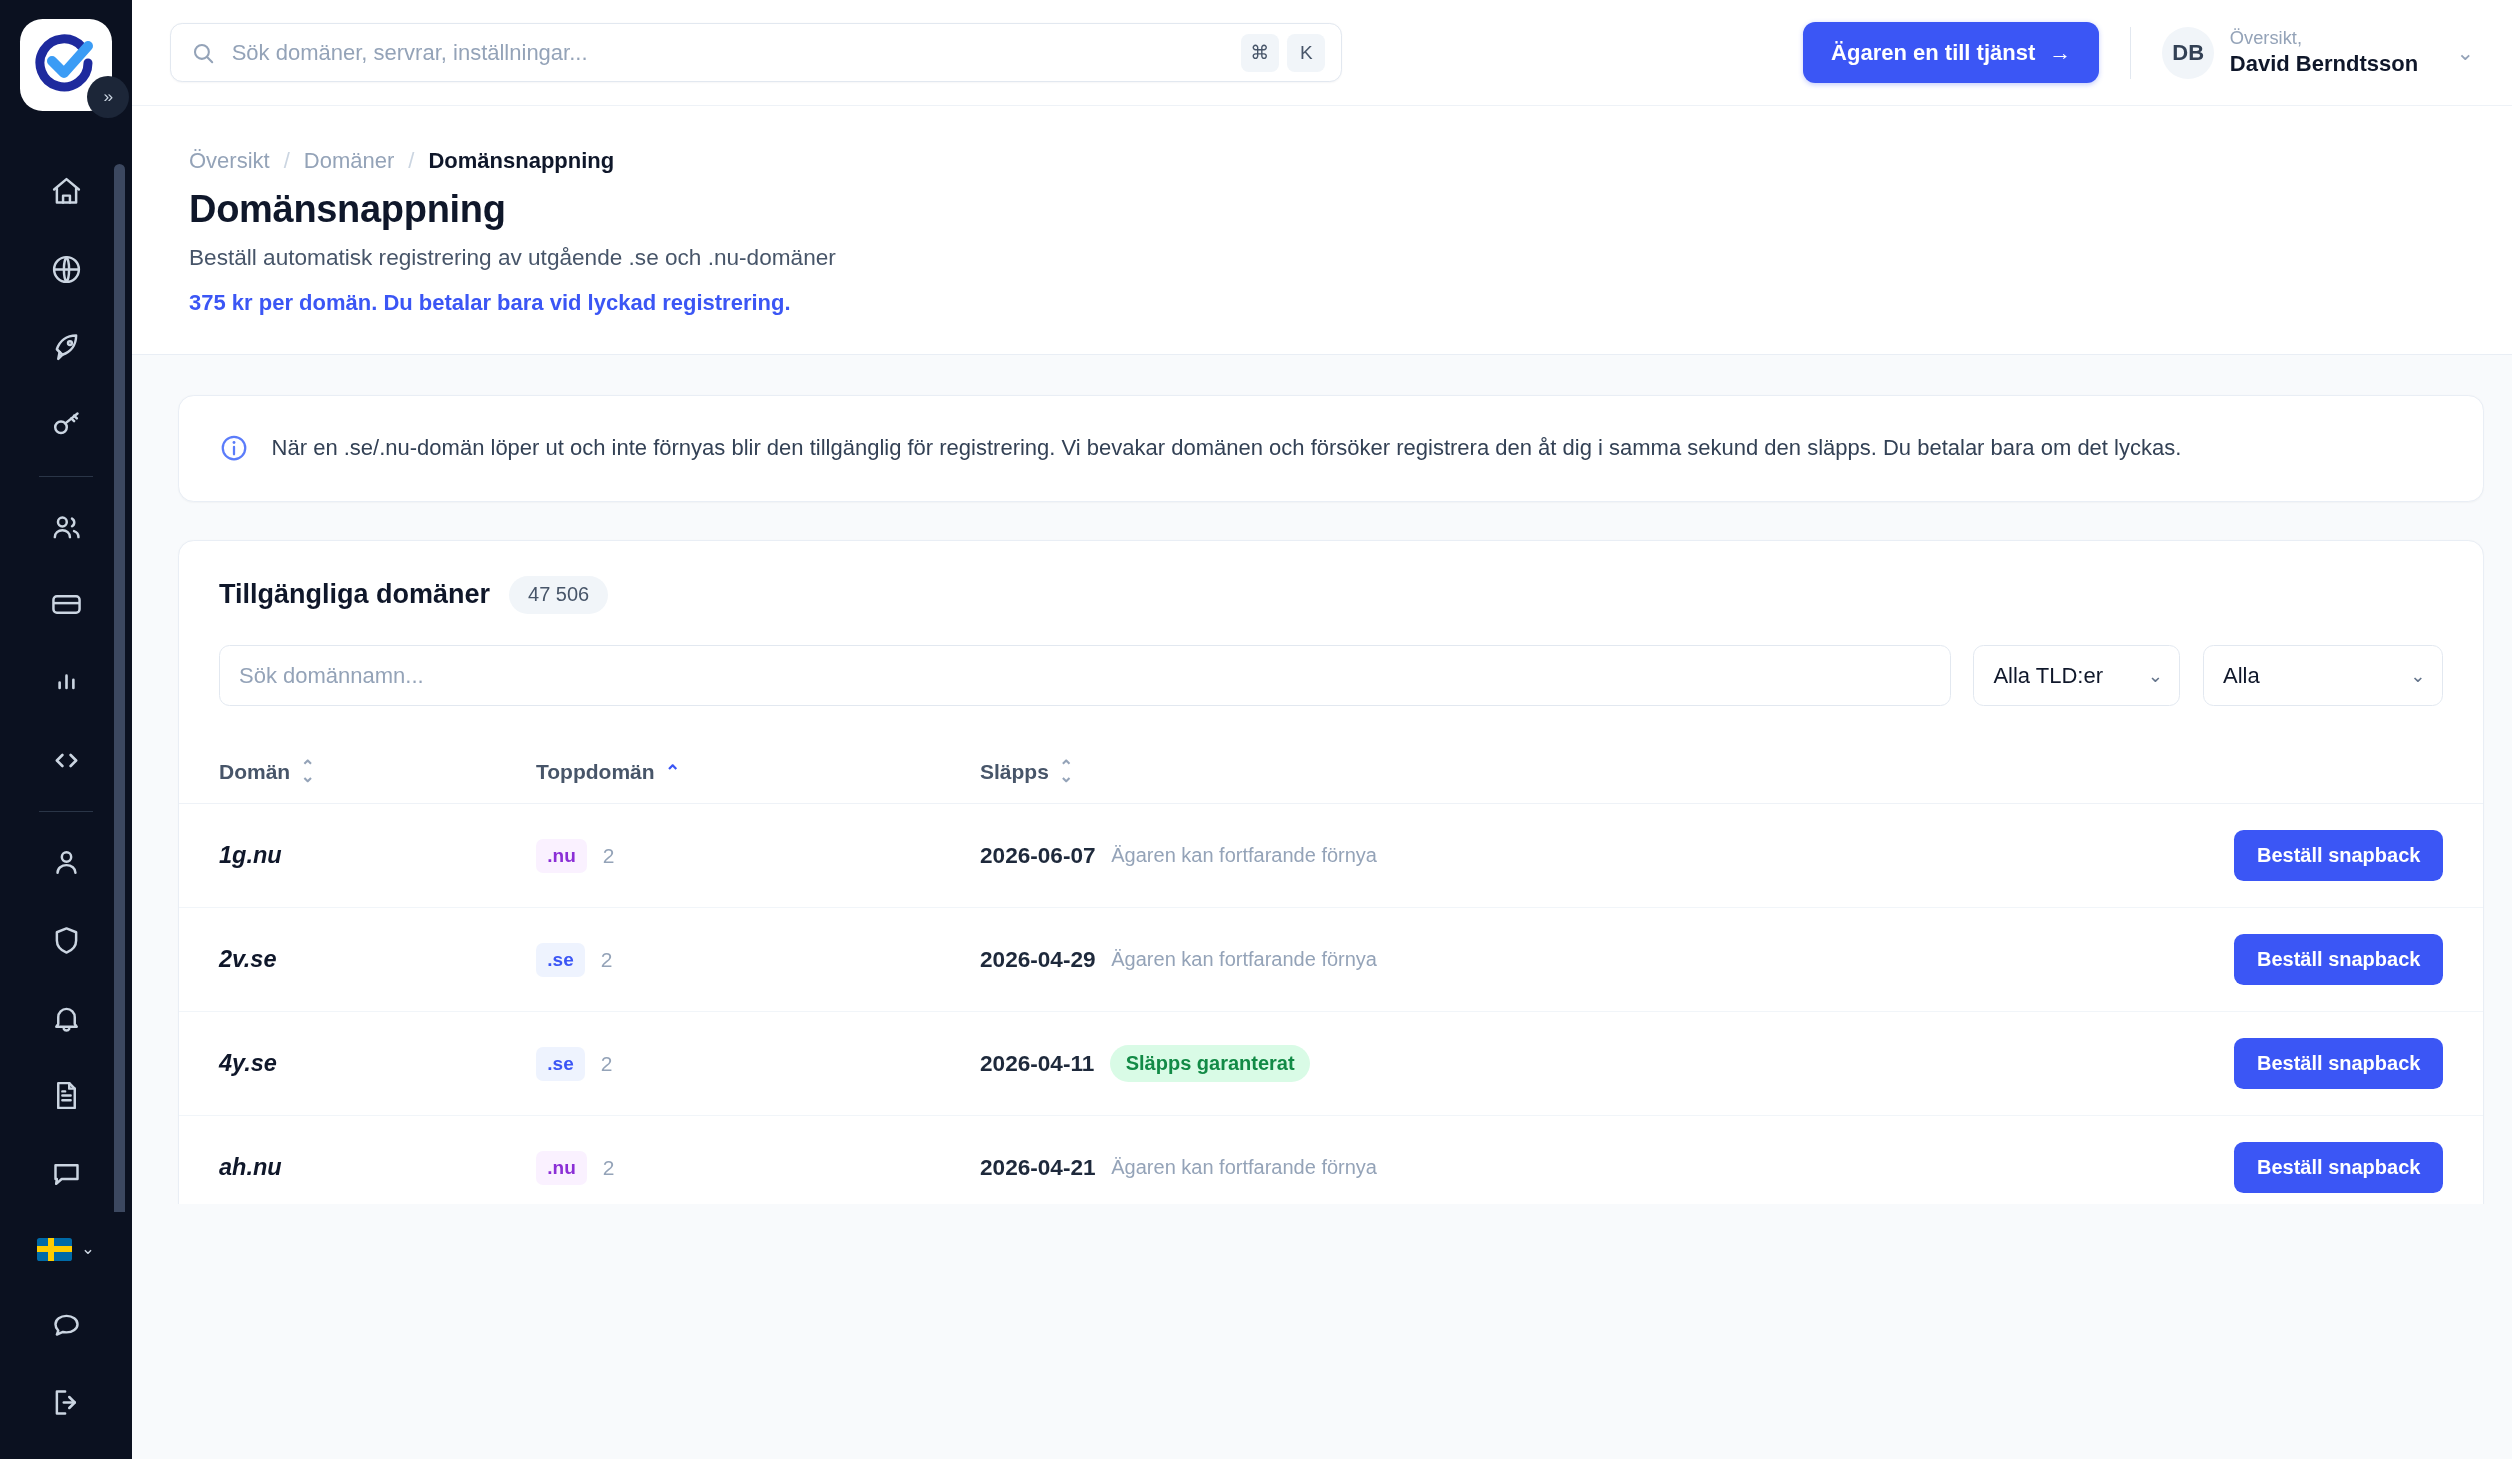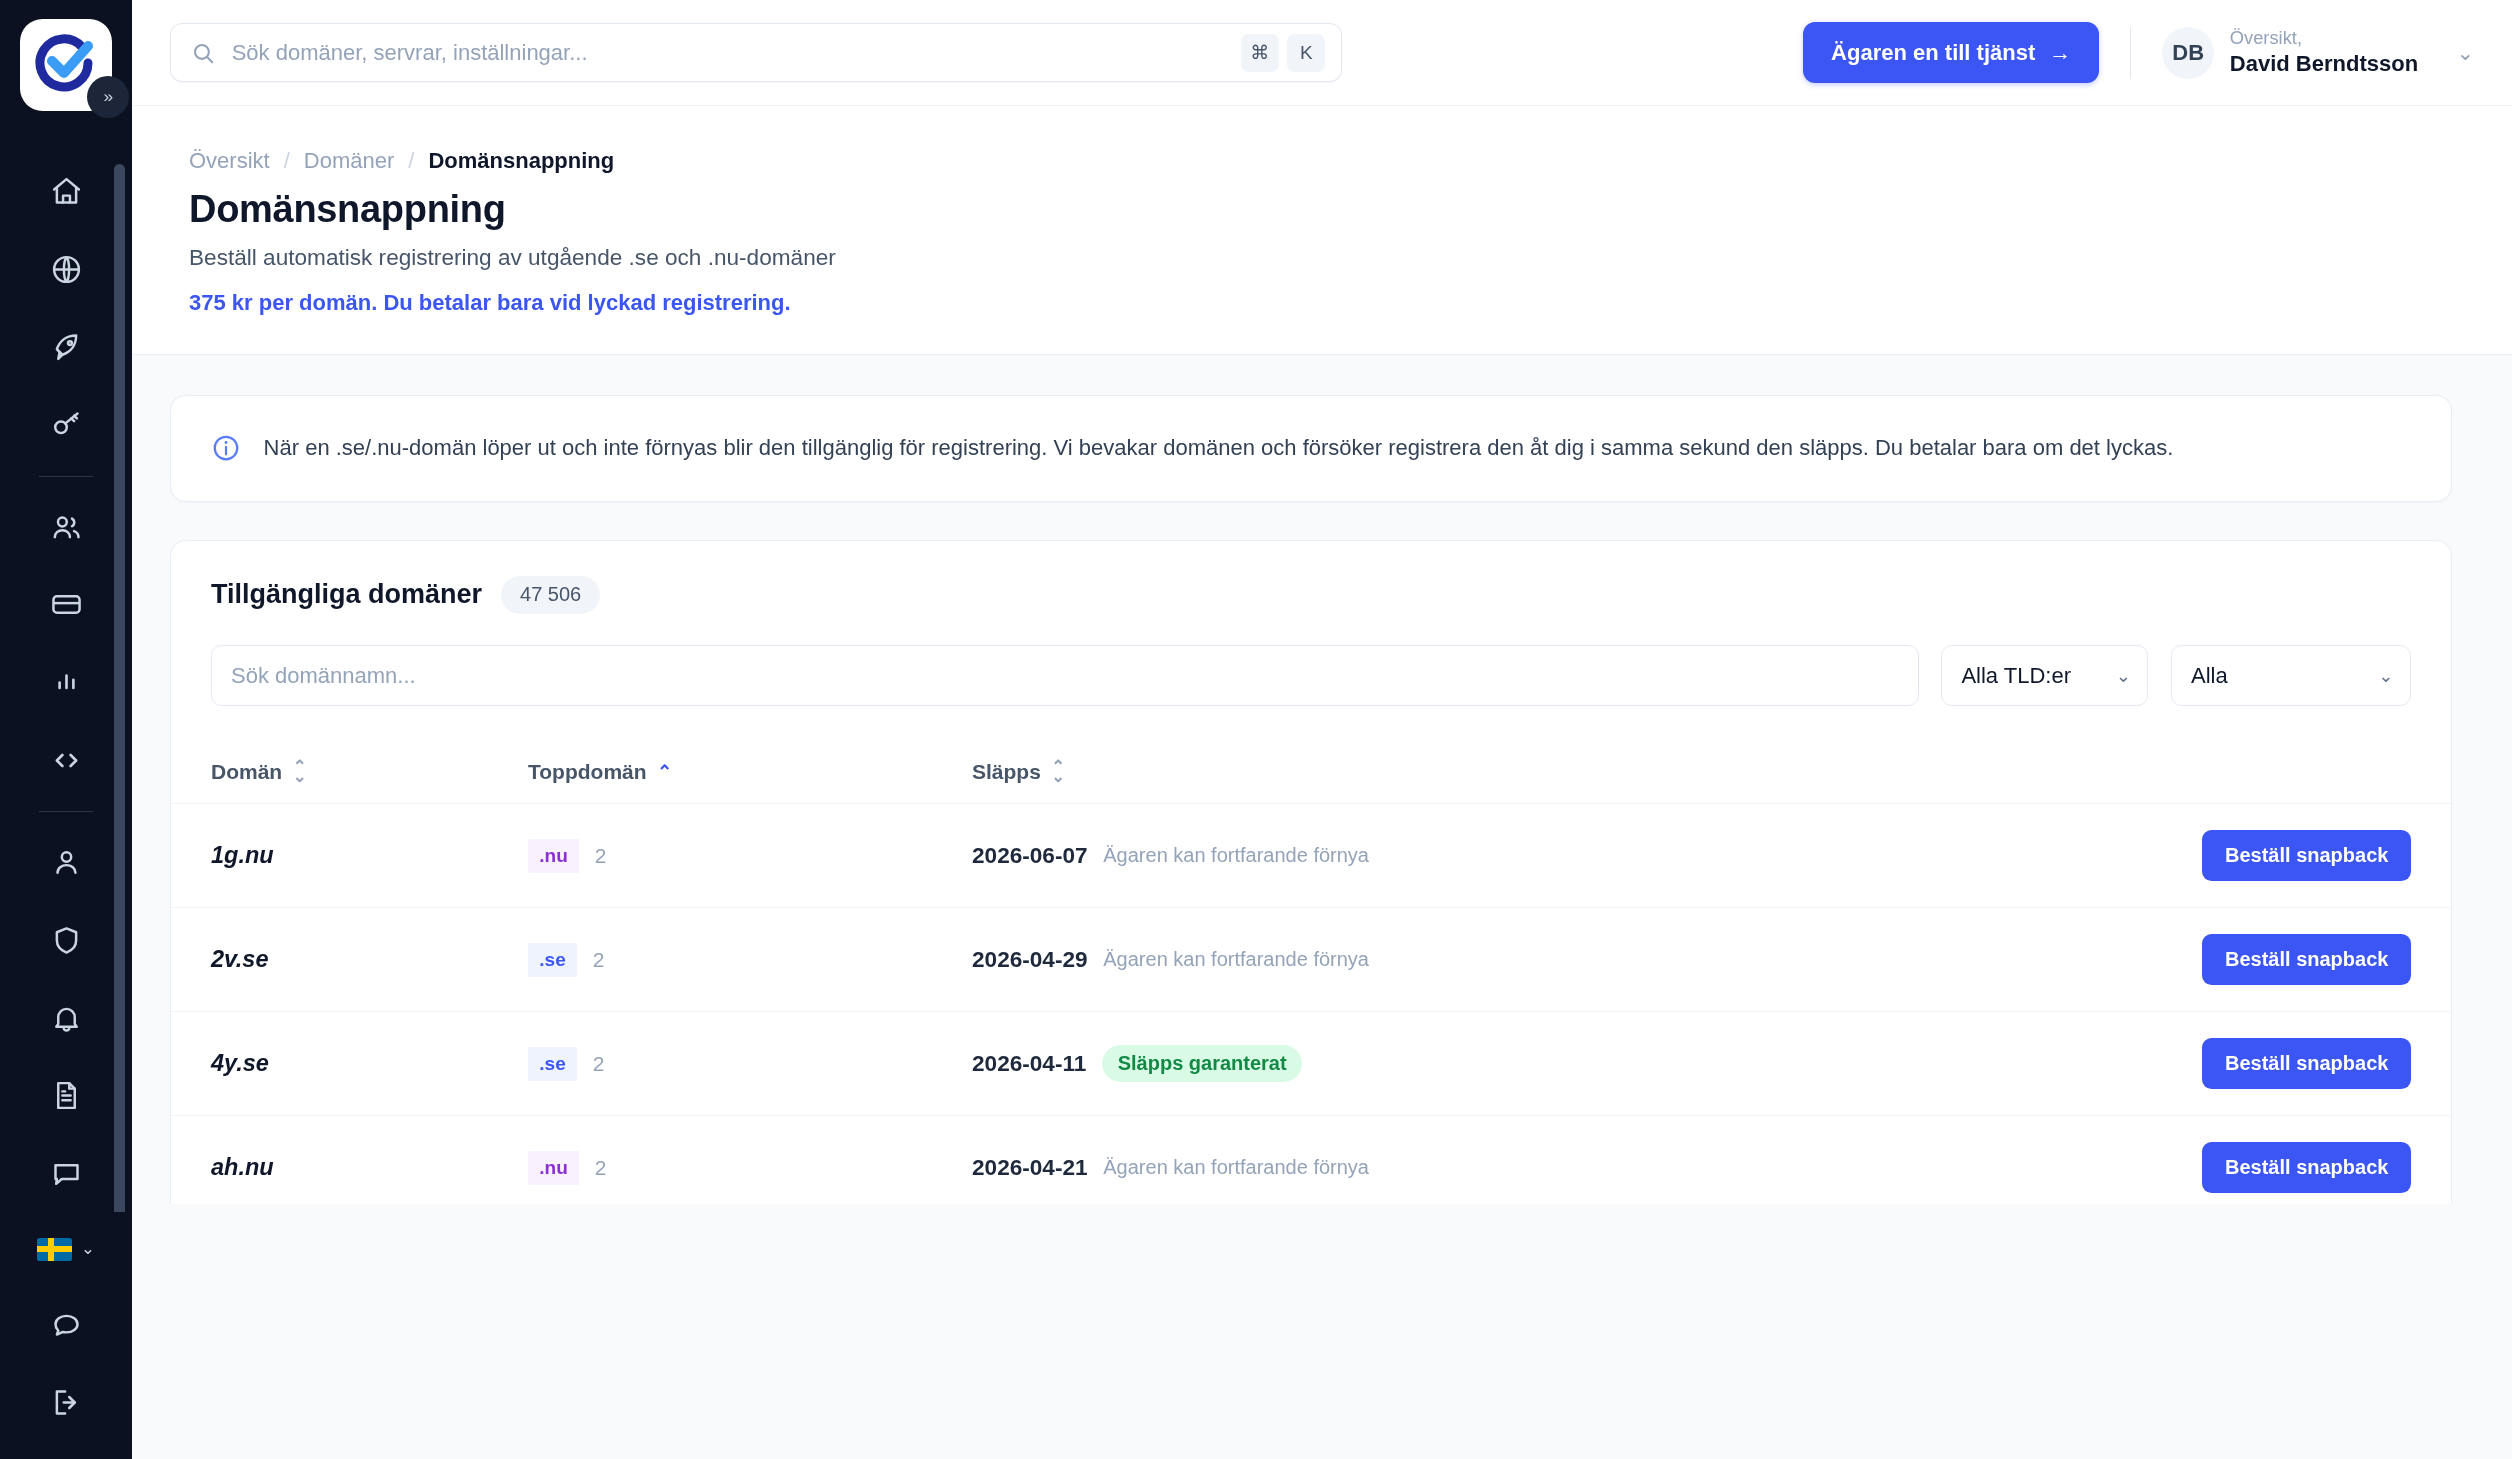--- a/index.html
+++ b/index.html
@@ -143,21 +143,21 @@
     border-bottom:0.9px solid #e9eef5; flex:0 0 auto;
   }
   .crumbs { display:flex; align-items:center; gap:14px; font-size:22px; margin-bottom:14px; }
   .crumbs a { color:#94a3b8; text-decoration:none; cursor:pointer; }
   .crumbs .sep { color:#cbd5e1; }
   .crumbs .cur { color:#0f172a; font-weight:bold; }
   h1.page-title { font-size:38px; color:#0f172a; letter-spacing:-0.3px; margin-bottom:14px; }
   .page-sub { font-size:22.6px; color:#475569; margin-bottom:19px; }
   .page-price { font-size:22px; color:#3b56f5; font-weight:bold; }
 
-  .content { flex:1 1 auto; overflow:hidden; padding: 40px 60px 0 38px; }
+  .content { flex:1 1 auto; overflow:hidden; padding: 40px 28px 0 38px; margin-left: 8px; }
 
   .notice {
     background:#fff; border:0.9px solid #e9eef5; border-radius:15.7px;
     display:flex; gap:22.6px; padding: 35px 40px; margin-bottom: 38px;
     box-shadow:0 0.9px 1.7px rgba(16,24,40,.03);
   }
   .notice .i-icon { flex:0 0 auto; margin-top:1.7px; }
   .notice p { font-size:22px; line-height:1.55; color:#334155; }
 
   .card {
@@ -198,21 +198,21 @@
   }
   thead th:first-child { padding-left:40px; }
   .th-inner { display:flex; align-items:center; gap:10.5px; cursor:pointer; }
   .sort-both { display:flex; flex-direction:column; line-height:.62; color:#94a3b8; font-size:16.6px; }
   .sort-active { color:#3b56f5; font-size:18.3px; }
   tbody td { padding: 26px 0; border-bottom:0.9px solid #f1f5f9; vertical-align:middle; }
   tbody td:first-child { padding-left:40px; }
   .dom-name { font-size:23.5px; font-weight:bold; color:#0f172a;font-style:italic; }
   .tld-cell { display:flex; align-items:center; gap:15.7px; }
   .tld-badge {
-    font-size:19px; font-weight:bold; border-radius:1px; padding: 6.1px 11.3px;
+    font-size:19px; font-weight:bold; border-radius:7px; padding: 6.1px 11.3px;
   }
   .tld-nu { background:#faf1ff; color:#8b2fd6; }
   .tld-se { background:#eef3fe; color:#3b56f5; }
   .tld-len { font-size:21px; color:#94a3b8; }
   .rel-cell { display:flex; align-items:center; gap:15.7px; }
   .rel-date { font-size:22.6px; color:#1e293b; font-weight:bold; white-space:nowrap; }
   .rel-note { font-size:20px; color:#94a3b8; white-space:nowrap; }
   .badge-green {
     background:#d9fbe6; color:#128a46; font-size:20px; font-weight:bold;
     border-radius:870px; padding: 7px 15.7px; white-space:nowrap;

